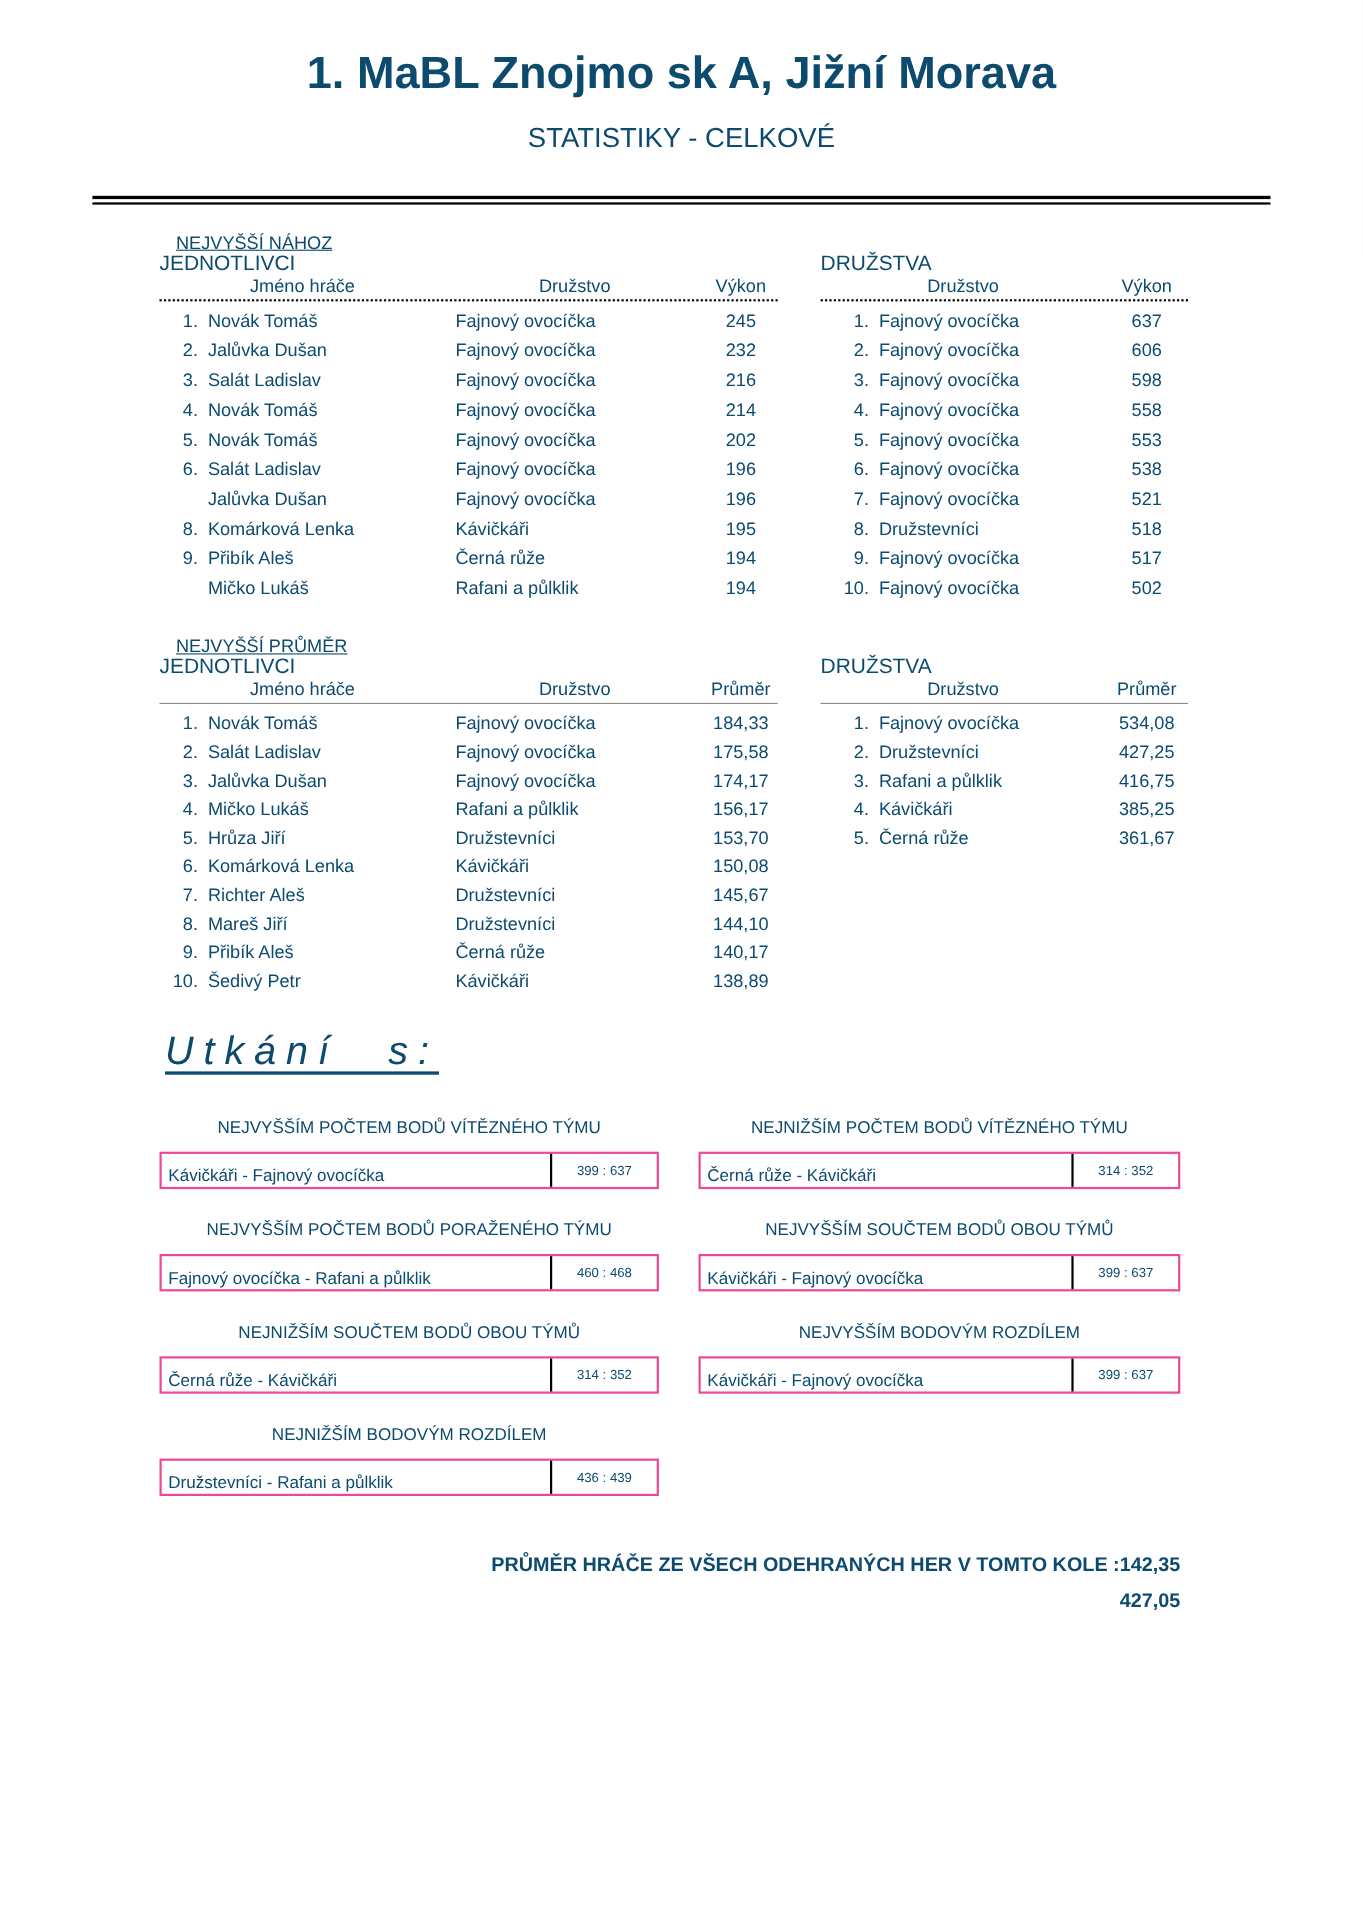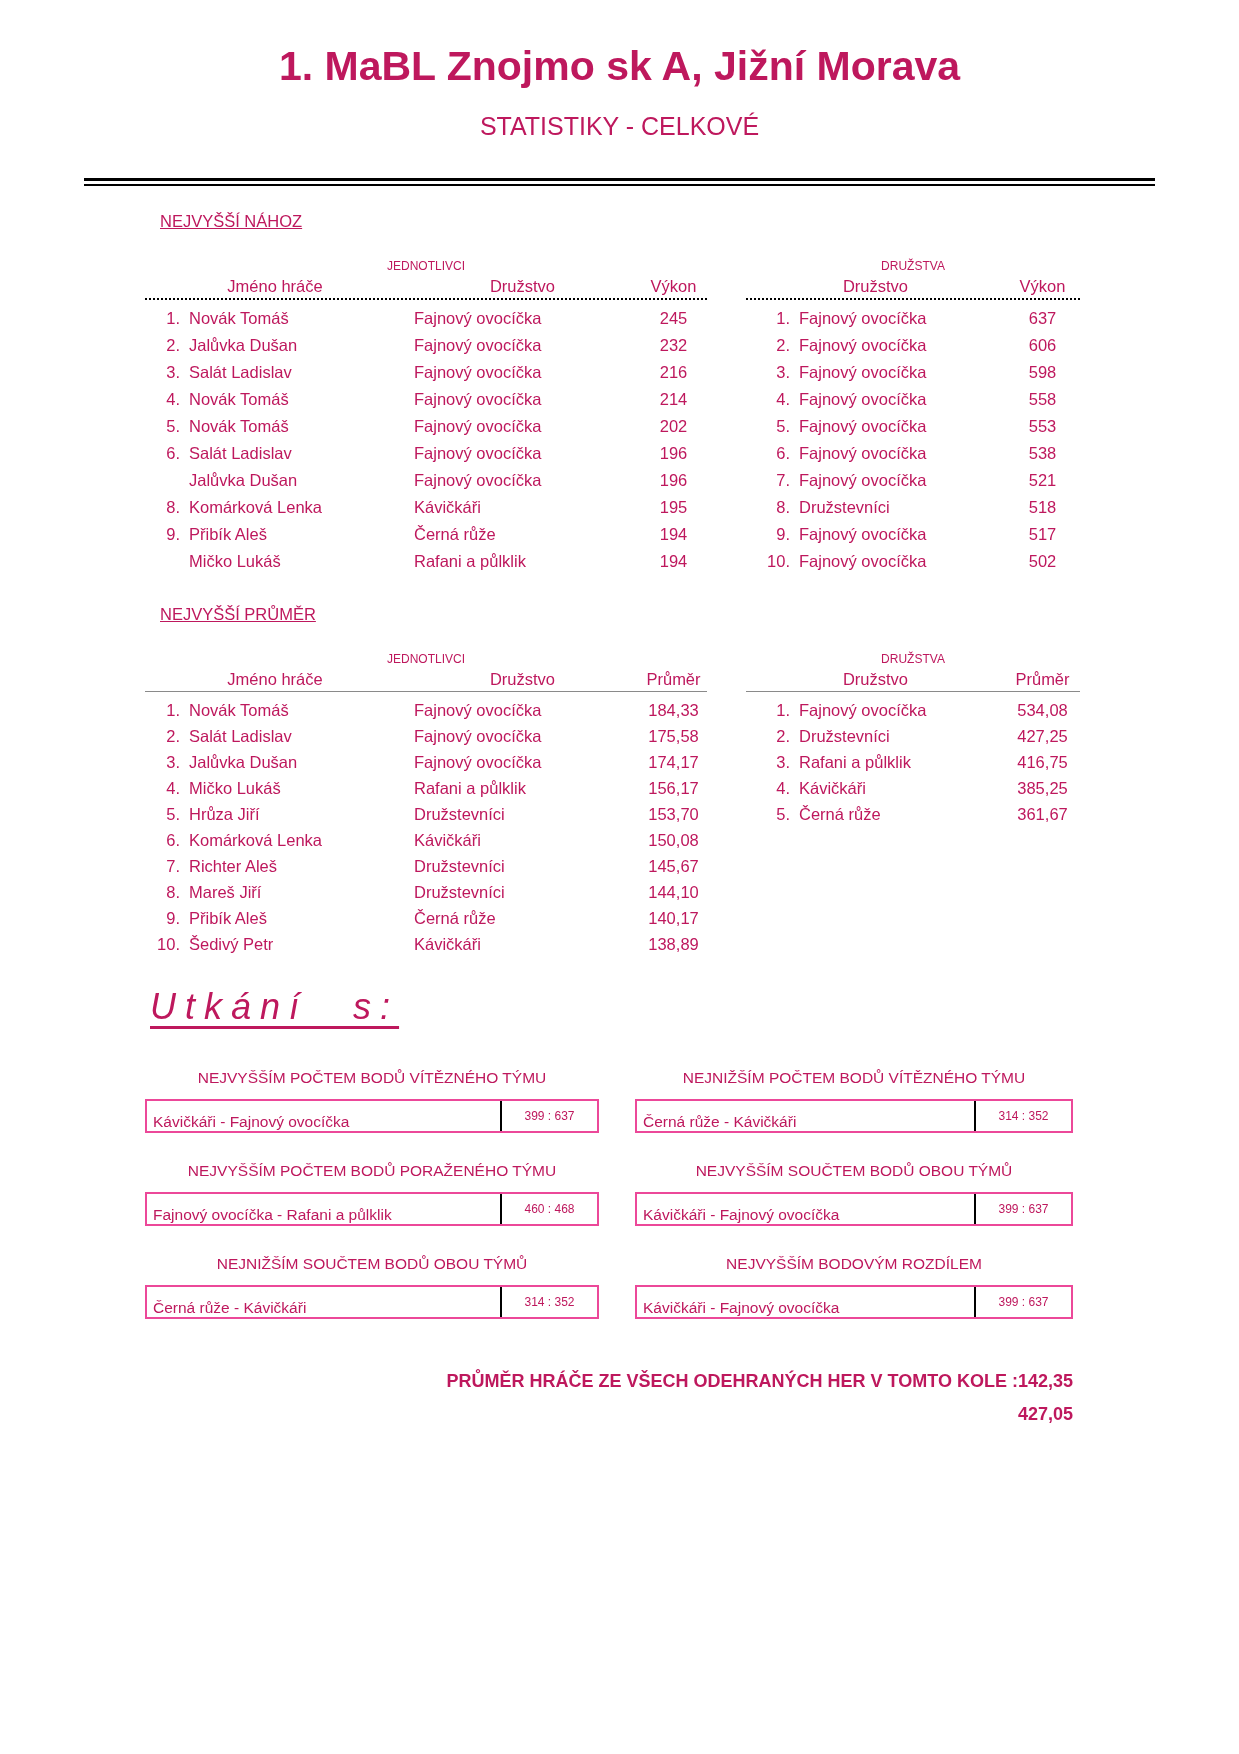--- a/index.html
+++ b/index.html
@@ -1,31 +1,31 @@
 <!DOCTYPE html>
 <html><head>
 <meta charset="utf-8">
 <style>
   html,body { margin:0; padding:0; background:#e8e8e8; }
   .page {
     position:relative; width:1239px; height:1754px; margin:0 auto;
-    background:#ffffff; color:#be185d;
+    background:#ffffff; color:#0c4a6e;
     font-family:"Liberation Sans", sans-serif;
     overflow:hidden;
   }
   .title { margin-top:42px; text-align:center; font-size:41px; font-weight:bold; line-height:48px; }
   .subtitle { margin-top:24px; text-align:center; font-size:25px; line-height:24px; }
   .double-rule { margin:40px 84px 0 84px; height:3px; border-top:3px solid #000; border-bottom:2px solid #000; }
 
   .sec-heading { margin:26px 0 0 160px; font-size:16.5px; line-height:18px; text-decoration:underline; }
 
   .tables { display:flex; align-items:flex-start; }
   .tbl-left  { margin-left:145px; width:562px; }
   .tbl-right { margin-left:39px;  width:334px; }
-  .tbl-title { margin-top:26px; text-align:center; font-size:12px; line-height:20px; }
+  .tbl-title { font-size:19px; line-height:20px; }
 
   .hdr { display:grid; font-size:16.5px; line-height:20px; }
   .hdr-left  { grid-template-columns:260px 235px 67px; }
   .hdr-right { grid-template-columns:259px 75px; }
   .hdr > div { text-align:center; }
 
   .rows { margin-top:2px; padding-top:5px; }
   .rows.dotted { border-top:2px dotted #000; }
   .rows.grayline { border-top:1px solid #8a8a8a; }
 
@@ -396,20 +396,27 @@
         </div>
 
         <div class="stat">
           <div class="stat-heading">NEJVYŠŠÍM BODOVÝM ROZDÍLEM</div>
           <div class="stat-box">
             <div class="stat-match">Kávičkáři - Fajnový ovocíčka</div>
             <div class="stat-score">399 : 637</div>
           </div>
         </div>
 
+        <div class="stat">
+          <div class="stat-heading">NEJNIŽŠÍM BODOVÝM ROZDÍLEM</div>
+          <div class="stat-box">
+            <div class="stat-match">Družstevníci - Rafani a půlklik</div>
+            <div class="stat-score">436 : 439</div>
+          </div>
+        </div>
       </div>
   </section>
 
   <div class="summary">
 
       <div class="sum-line">
         <span>PRŮMĚR HRÁČE ZE VŠECH ODEHRANÝCH HER V TOMTO KOLE :</span>
         <span>142,35</span>
       </div>
 

